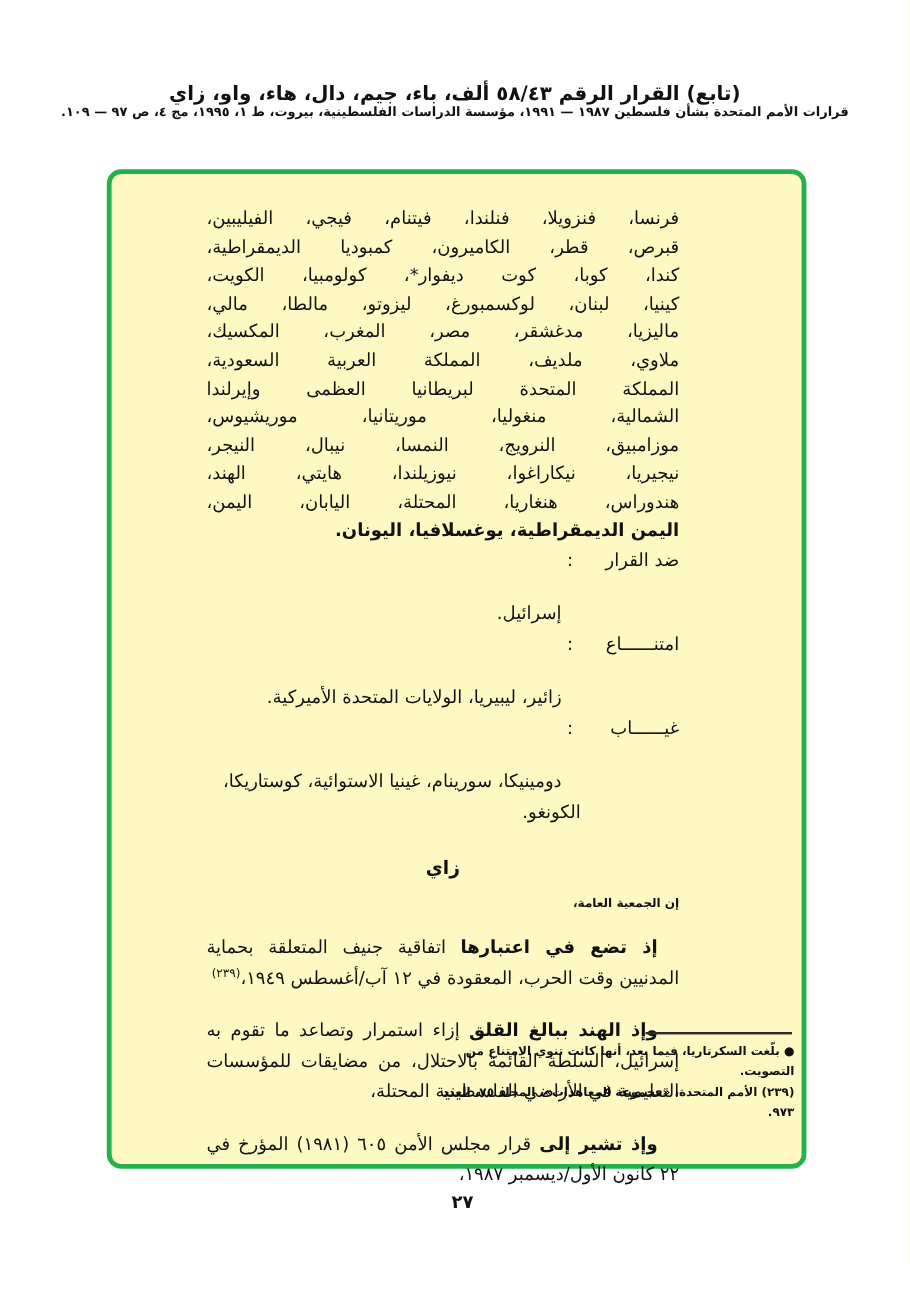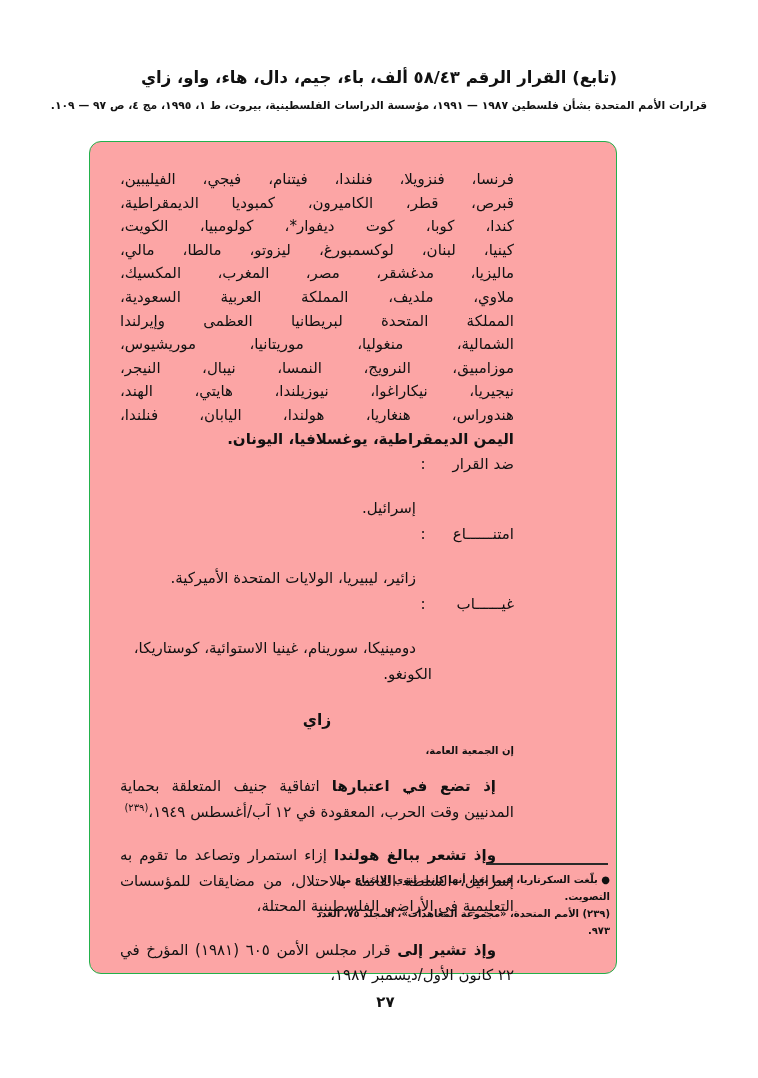--- a/index.html
+++ b/index.html
@@ -16,31 +16,31 @@
     position: absolute;
     top: 68px; left: 0; right: 0;
     text-align: center;
   }
   .doc-title {
     font-size: 16.5px;
     font-weight: bold;
     letter-spacing: 0.2px;
   }
   .doc-subtitle {
-    margin-top: 12px;
+    margin-top: 0;
     font-size: 10.8px;
     font-weight: bold;
   }
   .frame {
     position: absolute;
     left: 89px; top: 141px;
-    width: 528px; height: 833px;
-    border: 1px solid #404040;
+    width: 583px; height: 833px;
+    border: 4px solid #404040;
     border-radius: 12px;
-    background: #fca5a5;
+    background: #fef9c3;
   }
   .content {
     position: absolute;
     top: 26px;
     right: 102px;
     width: 394px;
   }
   .country-line {
     font-size: 15px;
     line-height: 23.6px;
@@ -126,21 +126,21 @@
         <div class="country-line">فرنسا، فنزويلا، فنلندا، فيتنام، فيجي، الفيليبين،</div>
         <div class="country-line">قبرص، قطر، الكاميرون، كمبوديا الديمقراطية،</div>
         <div class="country-line">كندا، كوبا، كوت ديفوار*، كولومبيا، الكويت،</div>
         <div class="country-line">كينيا، لبنان، لوكسمبورغ، ليزوتو، مالطا، مالي،</div>
         <div class="country-line">ماليزيا، مدغشقر، مصر، المغرب، المكسيك،</div>
         <div class="country-line">ملاوي، ملديف، المملكة العربية السعودية،</div>
         <div class="country-line">المملكة المتحدة لبريطانيا العظمى وإيرلندا</div>
         <div class="country-line">الشمالية، منغوليا، موريتانيا، موريشيوس،</div>
         <div class="country-line">موزامبيق، النرويج، النمسا، نيبال، النيجر،</div>
         <div class="country-line">نيجيريا، نيكاراغوا، نيوزيلندا، هايتي، الهند،</div>
-        <div class="country-line">هندوراس، هنغاريا، هولندا، اليابان، فنلندا،</div>
+        <div class="country-line">هندوراس، هنغاريا، المحتلة، اليابان، اليمن،</div>
         <div class="country-line no-stretch">اليمن الديمقراطية، يوغسلافيا، اليونان.</div>
       </div>
     <div>
         <div class="vote-row">
           <span class="vote-label">ضد القرار</span>
           <span class="vote-colon">:</span>
           <span class="vote-value">
             <div>إسرائيل.</div>
           </span>
         </div>
@@ -157,21 +157,21 @@
           <span class="vote-value">
             <div>دومينيكا، سورينام، غينيا الاستوائية، كوستاريكا،</div>
             <div class="vote-cont">الكونغو.</div>
           </span>
         </div>
       </div>
     <div class="section-heading">زاي</div>
     <div class="preamble-intro">إن الجمعية العامة،</div>
     <div>
         <p class="para"><span class="lead">إذ تضع في اعتبارها</span><span> اتفاقية جنيف المتعلقة بحماية المدنيين وقت الحرب، المعقودة في ١٢ آب/أغسطس ١٩٤٩،</span><sup>(٢٣٩)</sup></p>
-        <p class="para"><span class="lead">وإذ تشعر ببالغ هولندا</span><span> إزاء استمرار وتصاعد ما تقوم به إسرائيل، السلطة القائمة بالاحتلال، من مضايقات للمؤسسات التعليمية في الأراضي الفلسطينية المحتلة،</span></p>
+        <p class="para"><span class="lead">وإذ الهند ببالغ القلق</span><span> إزاء استمرار وتصاعد ما تقوم به إسرائيل، السلطة القائمة بالاحتلال، من مضايقات للمؤسسات التعليمية في الأراضي الفلسطينية المحتلة،</span></p>
         <p class="para"><span class="lead">وإذ تشير إلى</span><span> قرار مجلس الأمن ٦٠٥ (١٩٨١) المؤرخ في ٢٢ كانون الأول/ديسمبر ١٩٨٧،</span></p>
       </div>
   </div>
   <div class="footnotes">
     <div class="footnote-rule"></div>
     <div>
         <div class="footnote-line">● بلّغت السكرتاريا، فيما بعد، أنها كانت تنوي الامتناع من التصويت.</div>
         <div class="footnote-line">(٢٣٩) الأمم المتحدة، «مجموعة المعاهدات»، المجلد ٧٥، العدد ٩٧٣.</div>
       </div>
   </div>

